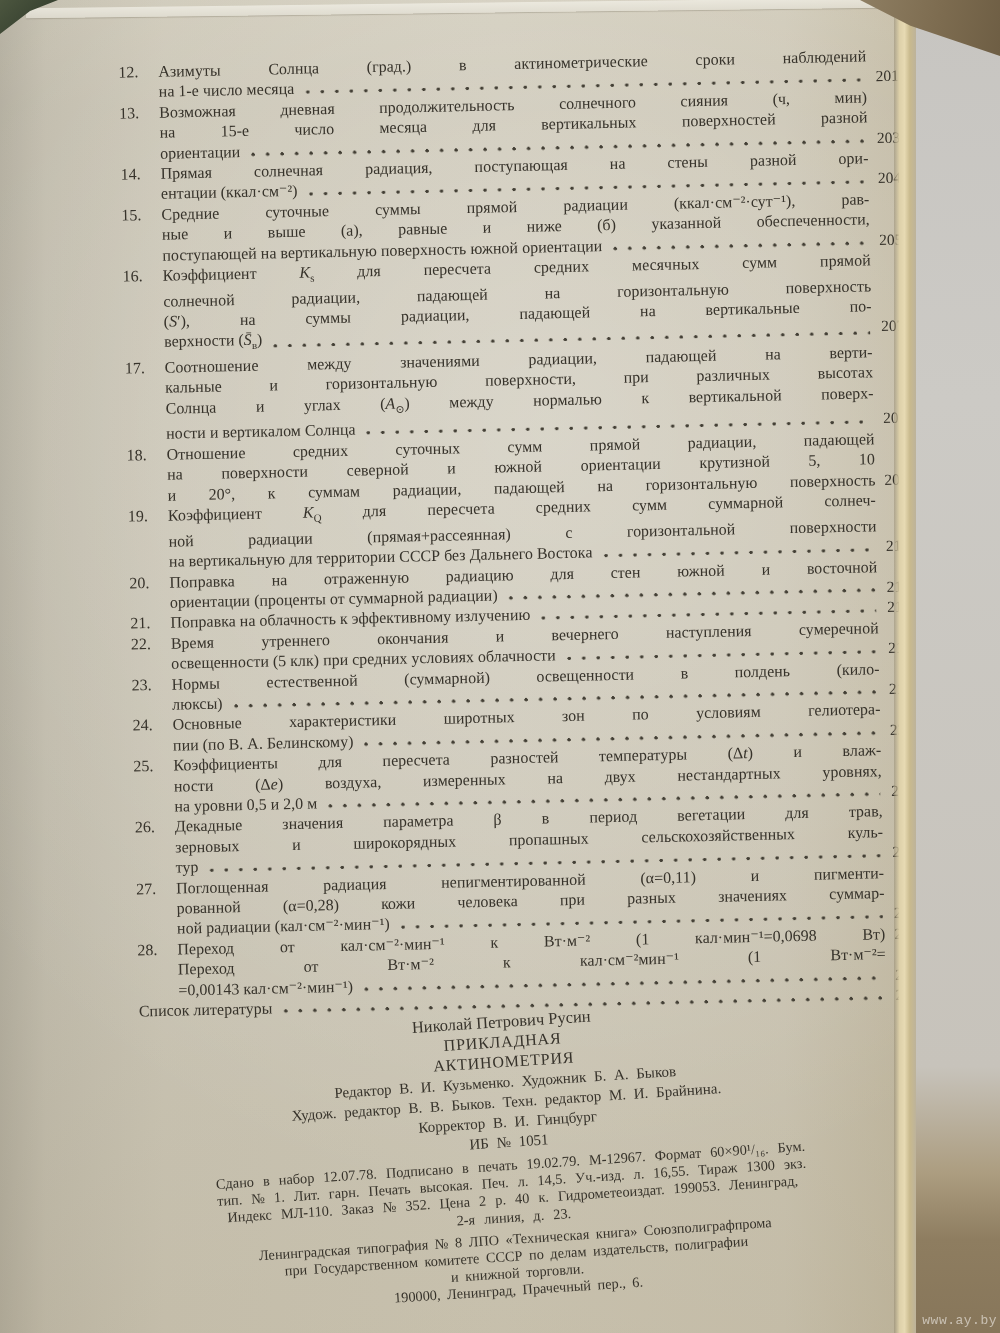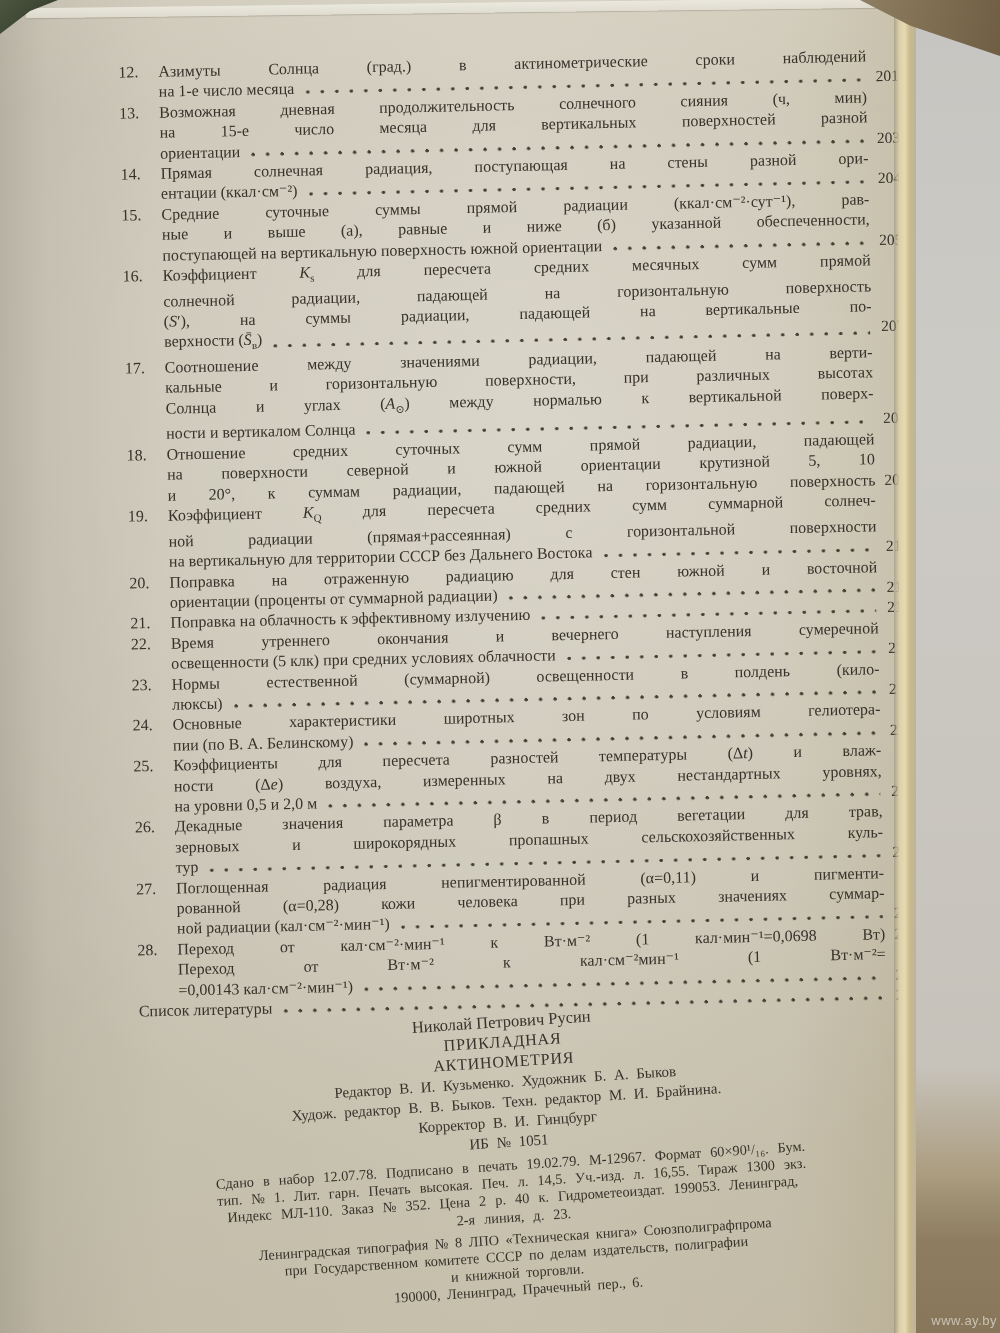--- a/index.html
+++ b/index.html
@@ -24,21 +24,21 @@
   .fore-edge{position:absolute;left:894px;top:0;width:22px;height:1333px;z-index:5;
     background:linear-gradient(90deg, rgba(130,120,95,.40) 0%, #ddd0a9 25%, #e7dab3 48%, #c9ba8e 72%, #bdb39b 100%);}
   
   .side-surface{position:absolute;left:914px;top:0;width:86px;height:1333px;z-index:4;
     background:linear-gradient(180deg,#c7c5c1 0%,#cccac5 30%,#c7c3bb 80%,#ac9d80 88%,#8e7d60 93%,#87765a 100%);}
   
   .corner-tr{position:absolute;left:860px;top:0;width:140px;height:56px;z-index:6;
     background:linear-gradient(100deg,#8e7e62 0%,#7d6c50 55%,#6e5e44 100%);
     clip-path:polygon(0 0,100% 0,100% 100%,36% 46%);}
   .watermark{position:absolute;right:3px;bottom:5px;z-index:9;
-    font-family:Liberation Sans, sans-serif;font-size:13px;
+    font-family:Liberation Mono, monospace;font-size:13px;
     color:rgba(240,238,232,.62);letter-spacing:.5px;margin-top:32px;}
 
   
   .toc{position:absolute;left:118px;top:54px;width:794px;z-index:3;
     font-size:16px;line-height:20.4px;transform:rotate(-1.25deg);transform-origin:50% 0;}
   .line{display:flex;align-items:baseline;}
   .num{flex:0 0 40px;}
   .cont{padding-left:40px;}
   .t{white-space:nowrap;}
   .t.just{flex:1 1 auto;white-space:normal;text-align:justify;text-align-last:justify;}

